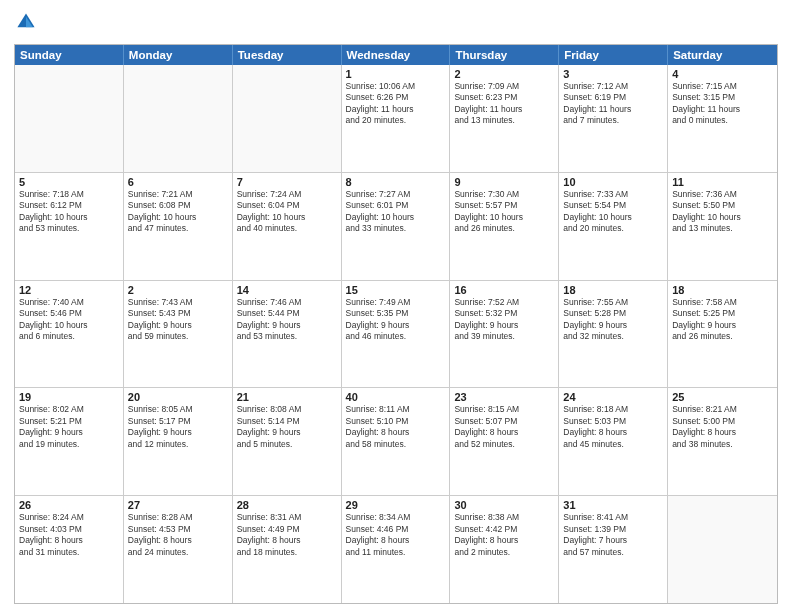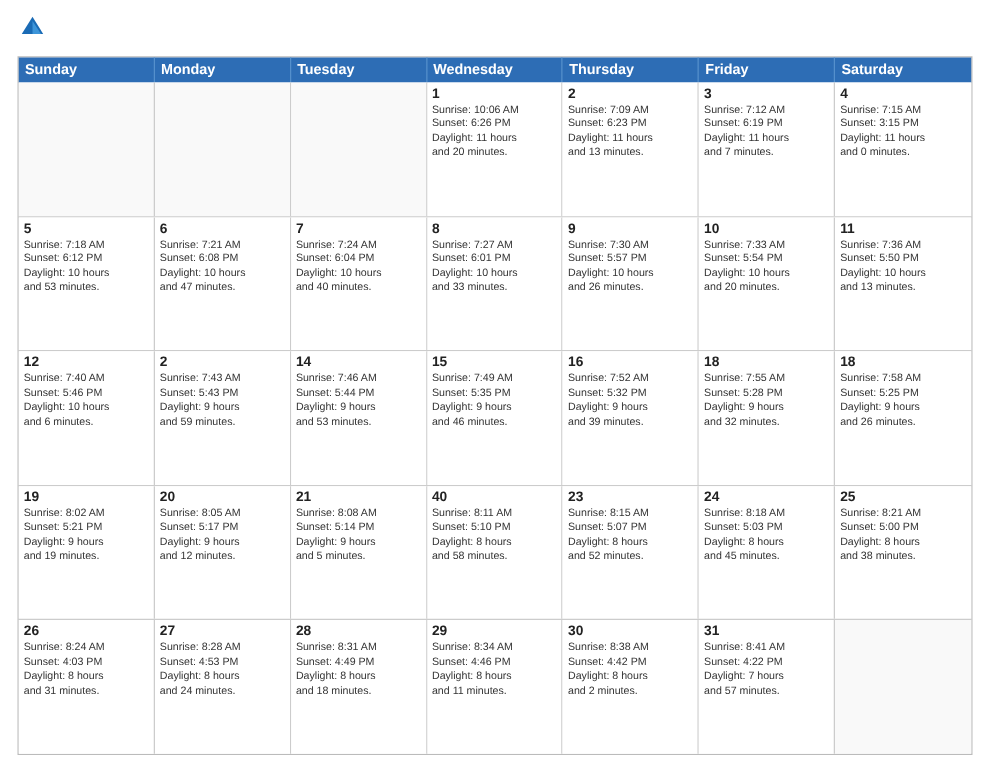--- a/index.html
+++ b/index.html
@@ -367,21 +367,21 @@
           <div class="cal-cell">
             <span class="day-number">30</span>
             <span class="cell-line">Sunrise: 8:38 AM</span>
             <span class="cell-line">Sunset: 4:42 PM</span>
             <span class="cell-line">Daylight: 8 hours</span>
             <span class="cell-line">and 2 minutes.</span>
           </div>
           <div class="cal-cell">
             <span class="day-number">31</span>
             <span class="cell-line">Sunrise: 8:41 AM</span>
-            <span class="cell-line">Sunset: 4:22 PM</span>
+            <span class="cell-line">Sunset: 1:39 PM</span>
             <span class="cell-line">Daylight: 7 hours</span>
             <span class="cell-line">and 57 minutes.</span>
           </div>
           <div class="cal-cell empty"></div>
         </div>
       </div>
   </div>
 </div>
 
 </body></html>

